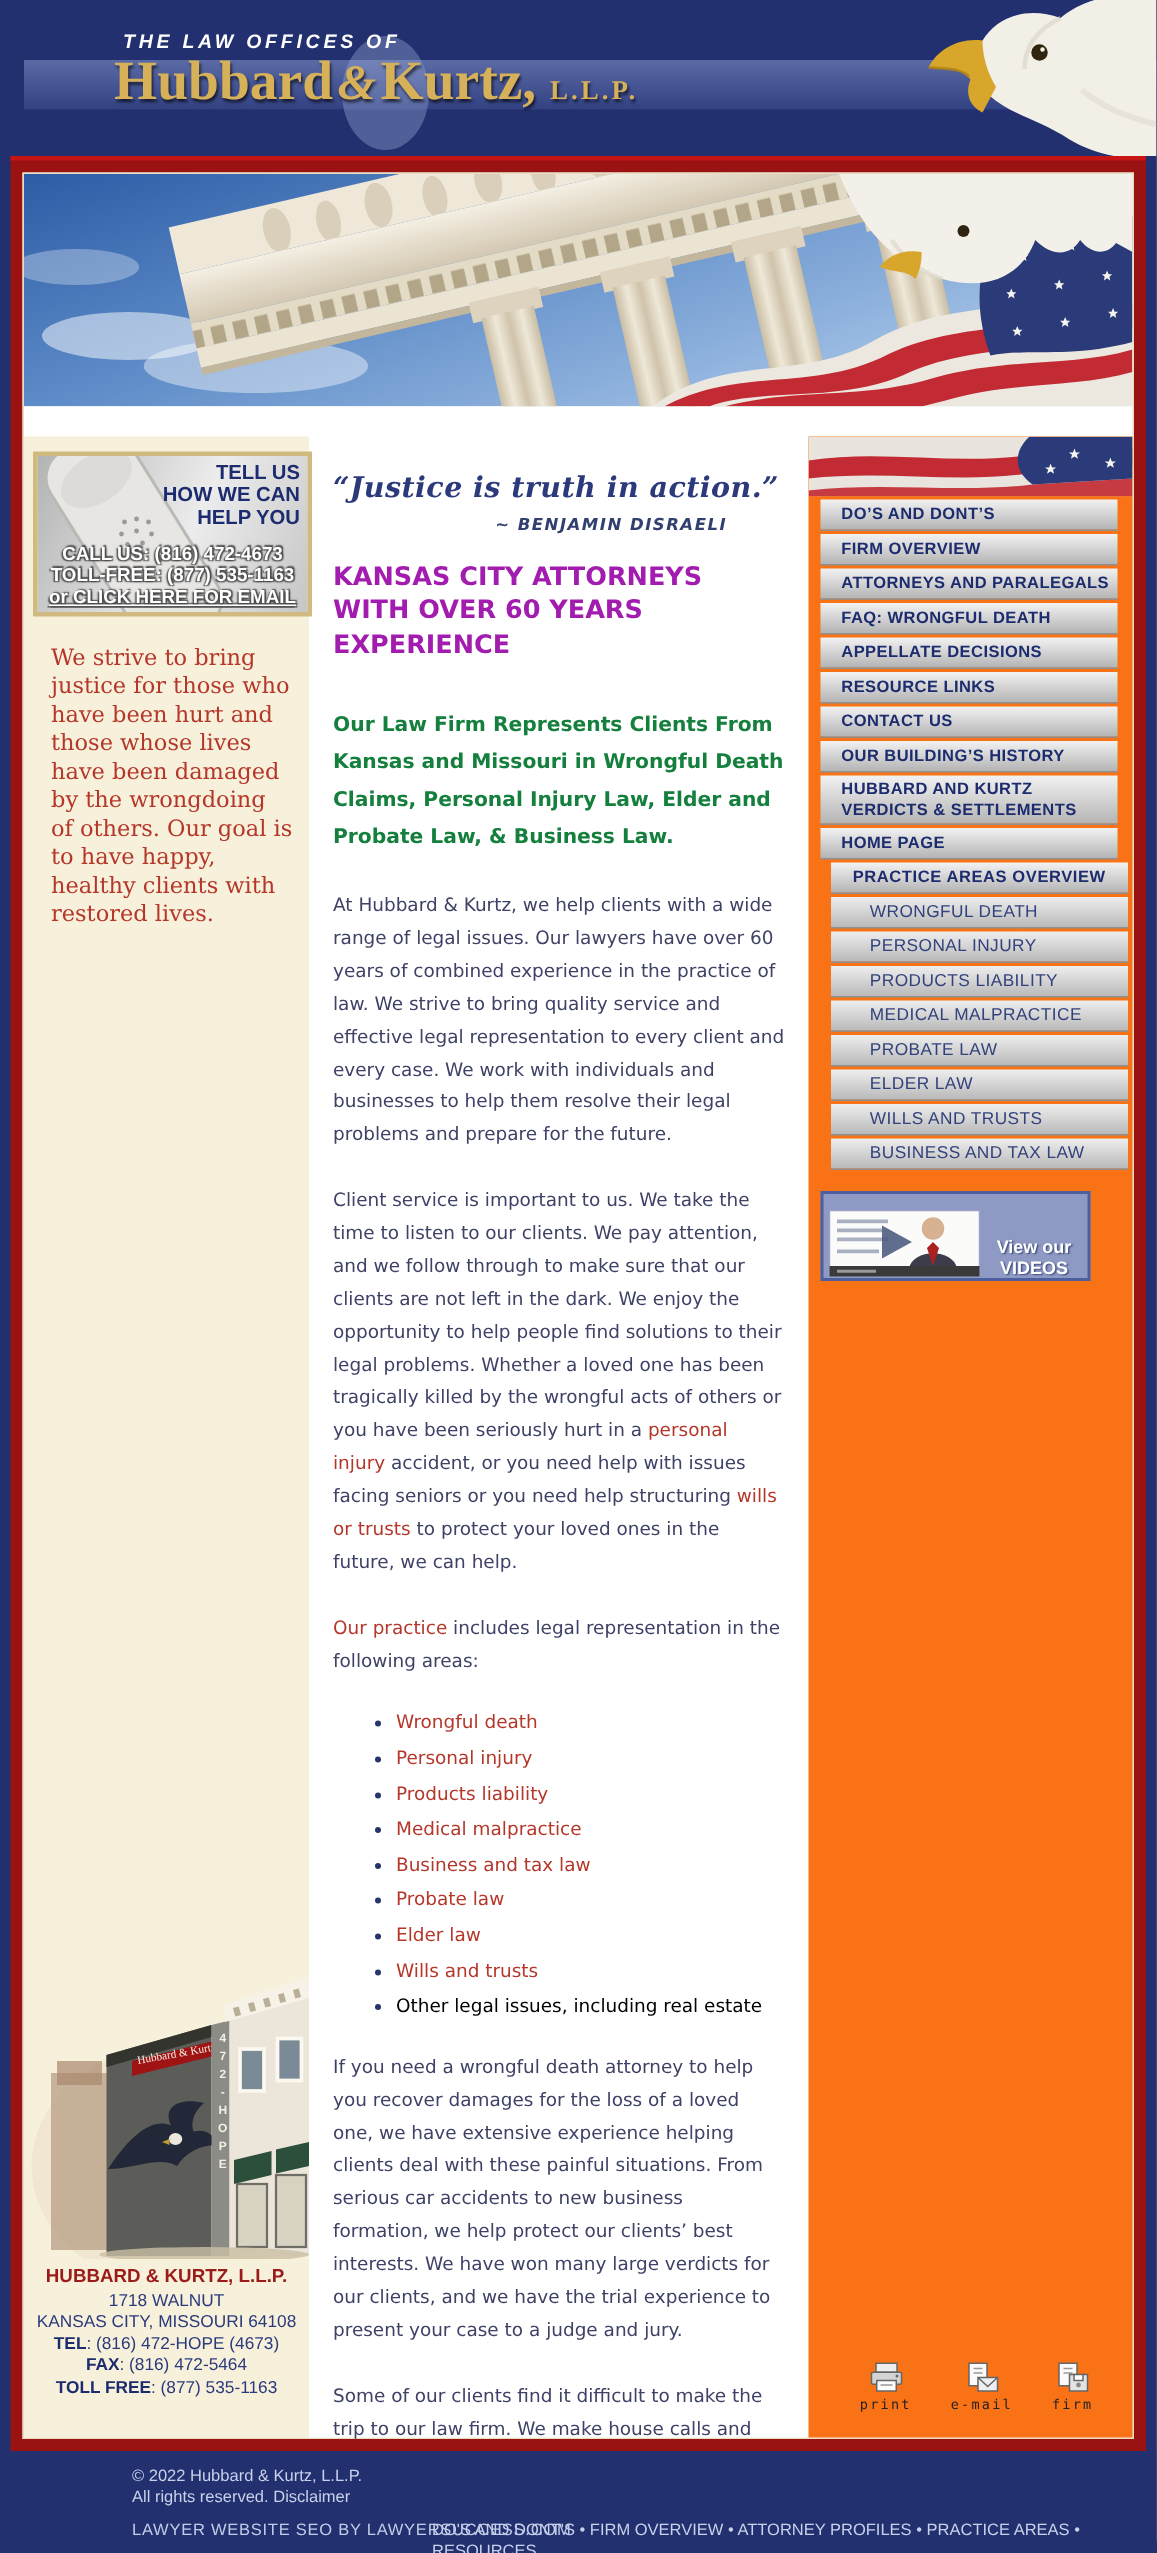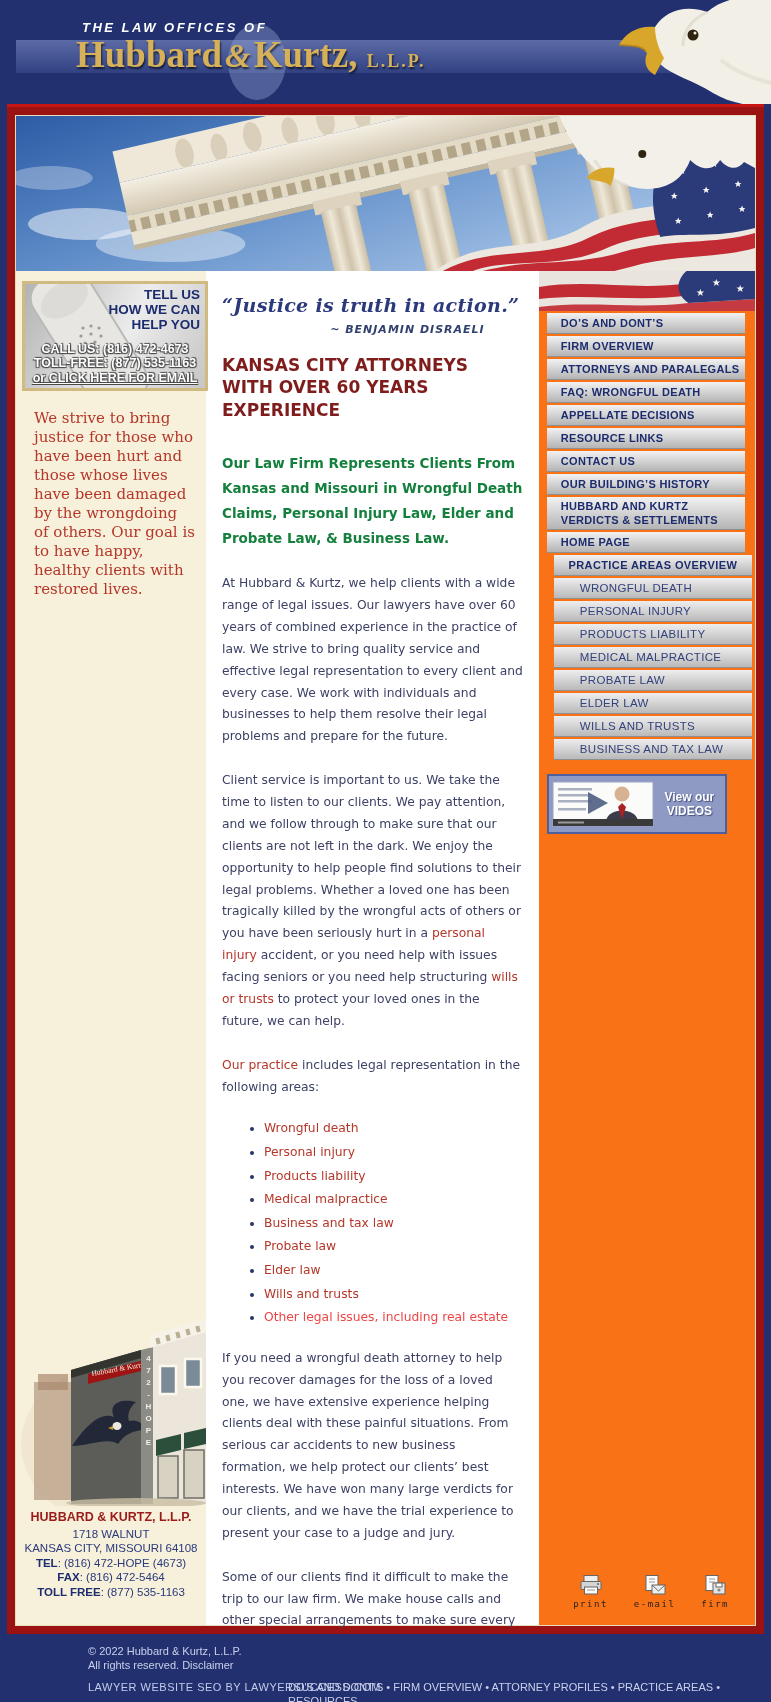--- a/index.html
+++ b/index.html
@@ -17,21 +17,21 @@
   .logo-name .amp{font-style:italic;font-size:33px;padding:0 3px;}
   .logo-name .suffix{font-size:18px;letter-spacing:2px;}
   .amp-halo{position:absolute;left:212px;top:24px;width:58px;height:76px;border-radius:50%;
         background:rgba(150,168,212,.40);}
   .header-eagle{position:absolute;right:0;top:0;width:226px;height:104px;}
 
   
   .frame{position:absolute;left:7px;top:104px;width:757px;height:1530px;background:#9a1212;
          box-sizing:border-box;padding:8px;border-top:3px solid #c71515;}
   .inner{width:741px;height:1511px;border:1px solid #e9ddc0;box-sizing:border-box;
-         display:flex;flex-direction:column;background:#ffffff;}
+         display:flex;flex-direction:column;background:#ffffff;gap:20px;}
   .hero{flex:0 0 155px;overflow:hidden;position:relative;}
   .hero svg{display:block;width:100%;height:100%;}
   .cols{flex:1;display:flex;min-height:0;}
 
   
   .col-left{width:190px;background:#f7f0da;display:flex;flex-direction:column;box-sizing:border-box;}
   .help-box{margin:10px 4px 0 6px;width:180px;height:104px;border:3px solid #d0ba7f;
             position:relative;overflow:hidden;box-sizing:content-box;
             background:linear-gradient(115deg,#b3b3b3,#ececec 55%,#c6c6c6);cursor:pointer;}
   .help-box svg{position:absolute;left:0;top:0;}
@@ -50,43 +50,43 @@
   .contact .firm{font-weight:700;font-size:12.5px;color:#9b1a1a;margin-bottom:2px;}
   .contact b{color:#1c2c6e;}
 
   
   .col-main{width:334px;background:#ffffff;box-sizing:border-box;padding:14px 16px 0 16px;
             color:#3d4266;}
   .quote{font:italic 700 19px/24px "DejaVu Serif",serif;color:#2c3a7c;margin-top:8px;letter-spacing:.3px;}
   .quote-attr{font:italic 700 11px "DejaVu Sans",sans-serif;color:#31406f;letter-spacing:1px;
             text-align:center;padding-left:70px;margin-top:6px;}
   .welcome{margin-top:46px;font:italic 700 15px "DejaVu Serif",serif;color:#b01f24;letter-spacing:1.5px;}
-  h1.headline{margin:18px 0 0 0;font:700 17px/1.32 "DejaVu Sans",sans-serif;color:#7f1d1d;}
+  h1.headline{margin:18px 0 0 0;font:700 17px/1.32 "DejaVu Sans",sans-serif;color:#a21caf;}
   .subhead{margin-top:30px;font:700 13.5px/1.85 "DejaVu Sans",sans-serif;color:#15803d;}
   .col-main p{margin:22px 0 0 0;font-size:12.3px;line-height:1.78;}
   .rlink{color:#b5372a;text-decoration:none;cursor:pointer;}
   ul.practice{margin:22px 0 0 0;padding-left:42px;}
   ul.practice li{margin-bottom:7px;color:#273469;font-size:12.3px;line-height:1.35;}
   ul.practice a{color:#b5372a;text-decoration:none;cursor:pointer;}
-  ul.practice a.t-plain{color:#ef4444;cursor:default;}
+  ul.practice a.t-plain{color:#000000;cursor:default;}
 
   
   .col-right{width:217px;background:#f97316;display:flex;flex-direction:column;box-sizing:border-box;}
   .flag-strip{height:40px;overflow:hidden;}
   .flag-strip svg{display:block;width:100%;height:100%;}
   .nav{padding:2px 0 0 8px;}
   .nav-btn{width:198px;min-height:21px;margin-bottom:2px;display:flex;align-items:center;
            box-sizing:border-box;padding:2px 4px 2px 14px;cursor:pointer;
            background:linear-gradient(#f2f2f2,#b4b4b4);border-bottom:1px solid #8f8f8f;
            font:700 11px/14px "Liberation Sans",sans-serif;color:#1c2c6e;letter-spacing:.3px;}
   .nav-btn.t-header{margin-left:7px;justify-content:center;padding-left:4px;letter-spacing:.4px;}
   .nav-btn.t-sub{margin-left:7px;padding-left:26px;font-weight:400;font-size:11.5px;color:#33427c;
            background:linear-gradient(#eeeeee,#b9b9b9);}
   .video-box{margin:12px 0 0 8px;width:176px;height:56px;background:#8e99c4;border:2px solid #4d5f9e;
-           display:flex;align-items:center;cursor:pointer;}
+           display:flex;align-items:flex-end;cursor:pointer;}
   .video-box svg{margin-left:3px;}
   .video-text{flex:1;text-align:center;color:#fff;font:700 12px/14px "Liberation Sans",sans-serif;
            text-shadow:1px 1px 1px #44507e;}
   .tools{margin-top:auto;margin-bottom:16px;display:flex;justify-content:flex-end;
            padding-right:26px;gap:26px;}
   .tool{display:flex;flex-direction:column;align-items:center;cursor:pointer;}
   .tool-label{font:400 9px "DejaVu Sans Mono",monospace;color:#222;letter-spacing:1.5px;margin-top:3px;}
 
   
   .footer{position:absolute;left:0;top:1634px;width:771px;height:68px;background:#22306f;

